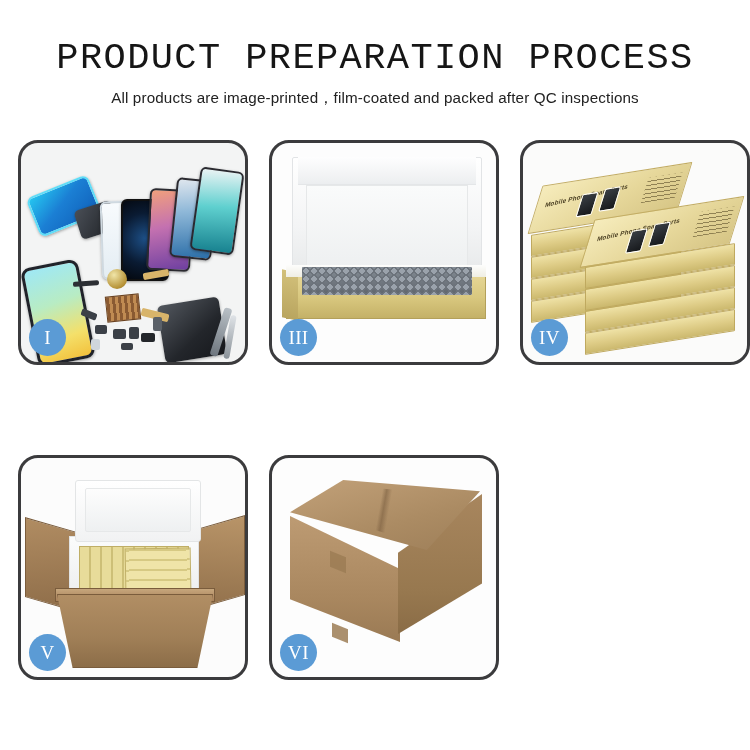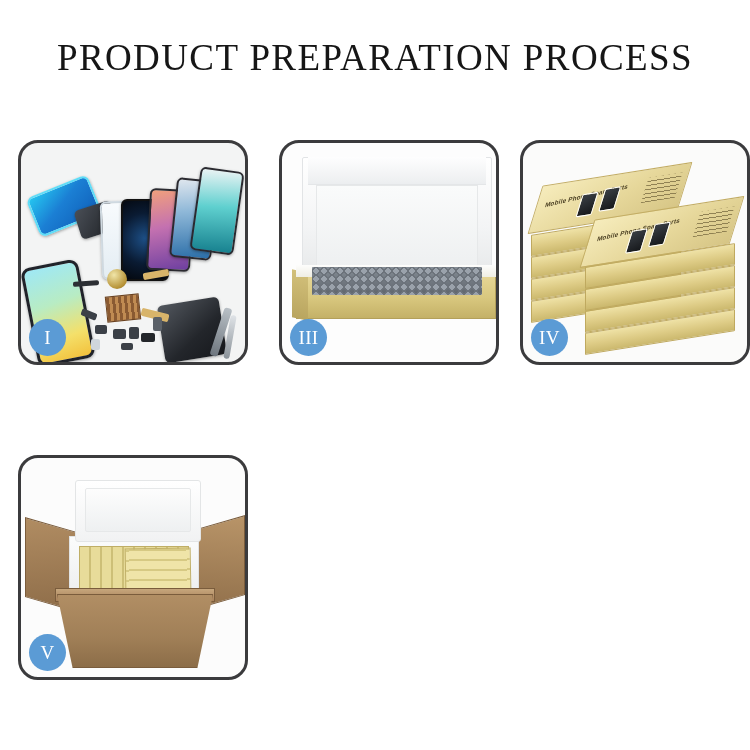--- a/index.html
+++ b/index.html
@@ -21,21 +21,21 @@
 
   
   .header {
     position: absolute;
     left: 0;
     top: 36px;
     width: 750px;
     text-align: center;
   }
   .title {
-    font-family: Liberation Serif, serif;
+    font-family: Liberation Mono, monospace;
     font-size: 37px;
     font-weight: 400;
     letter-spacing: 1.4px;
     color: #161616;
     line-height: 44px;
     white-space: nowrap;
   }
   .subtitle {
     font-family: "Liberation Sans", sans-serif;
     font-size: 15.2px;
@@ -245,21 +245,21 @@
     background: #c59a5e;
     border-radius: 2px;
     z-index: 14;
   }
   .tan-tab.t1 { left: 93px; top: 20px; width: 11px; height: 9px; }
   .tan-tab.t2 { left: 96px; top: 82px; width: 11px; height: 12px; }
   .tan-tab.t3 { left: 86px; top: 184px; width: 11px; height: 16px; }
   .tan-tab.t4 { left: 137px; top: 182px; width: 11px; height: 18px; }
 
   
-  .p3 { background: #fdfdfd; margin-left: 10px; }
+  .p3 { background: #fdfdfd; }
   .box3-lid {
     position: absolute;
     left: 20px; top: 14px;
     width: 190px; height: 118px;
     background: linear-gradient(180deg,#ffffff 0%, #f3f4f5 60%, #e7e9ea 100%);
     border: 1px solid #e2e4e6;
     border-radius: 2px;
   }
   .box3-lid-top {
     position: absolute;
@@ -455,20 +455,21 @@
   .c-tape.t1 { left: 58px; top: 96px; width: 16px; height: 16px; transform: skewY(22deg); background:#9c7c55;}
   .c-tape.t2 { left: 60px; top: 168px; width: 16px; height: 14px; transform: skewY(22deg); background:#9c7c55;}
 </style>
 </head>
 <body>
 
 <div id="page">
 
   <div class="header">
     <div class="title">PRODUCT PREPARATION PROCESS</div>
+    <div class="subtitle">All products are image-printed，film-coated and packed after QC inspections</div>
   </div>
 
   <div class="grid">
 
     <div class="panel p1">
       <div class="panel-photo">
         <div class="ph ph-blue-film"></div>
         <div class="ph ph-back-dark"></div>
         <div class="ph ph-glass"></div>
         <div class="ph ph-black"></div>
@@ -550,15 +551,26 @@
         <div class="v-yellow-items"></div>
         <div class="v-yellow-items2"></div>
         <div class="v-box-rim"></div>
         <div class="v-box-body"></div>
         <div class="v-foam-lid"></div>
         <div class="v-foam-lid-inner"></div>
       </div>
       <div class="badge">V</div>
     </div>
 
+    <div class="panel p6">
+      <div class="panel-photo">
+        <div class="c-left"></div>
+        <div class="c-right"></div>
+        <div class="c-top"></div>
+        <div class="c-seam"></div>
+        <div class="c-tape t1"></div>
+        <div class="c-tape t2"></div>
+      </div>
+      <div class="badge">VI</div>
+    </div>
 
   </div>
 </div>
 
 </body></html>

